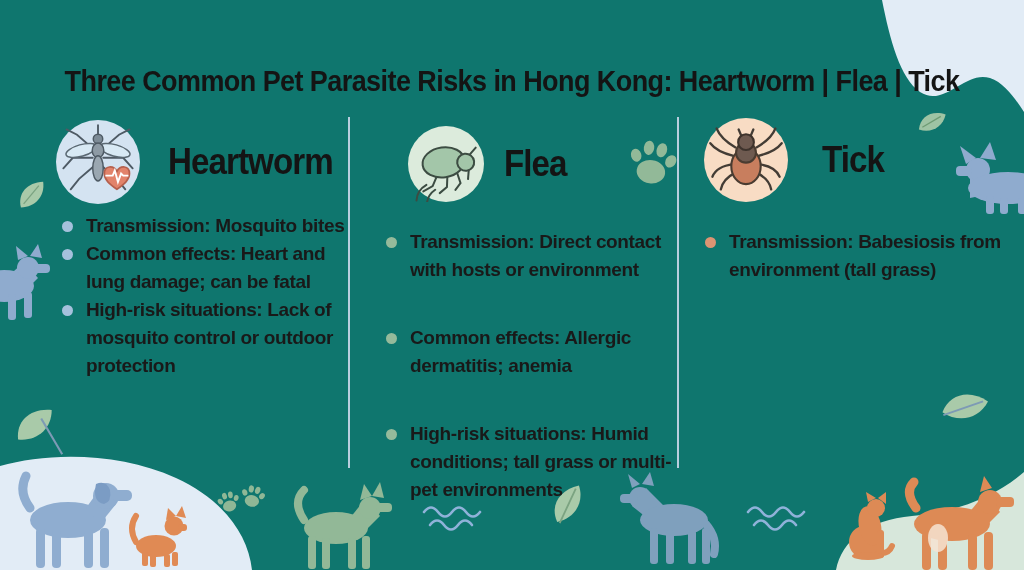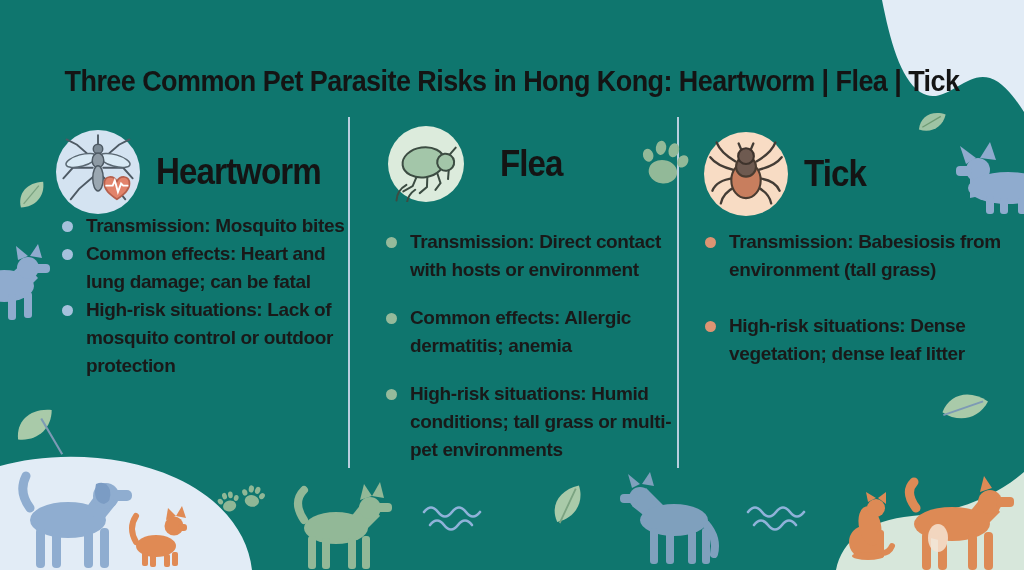--- a/index.html
+++ b/index.html
@@ -13,34 +13,34 @@
     transform:scaleX(0.93);transform-origin:50% 50%;white-space:nowrap;color:#141414;}
 
   .divider{position:absolute;top:117px;width:2px;height:351px;background:#b9cede;}
   .divider.d1{left:348px;}
   .divider.d2{left:677px;}
 
   .col-header{position:absolute;display:flex;align-items:center;}
   .col-header .circle{border-radius:50%;display:flex;align-items:center;justify-content:center;flex:0 0 auto;}
   .col-header h2{margin:0;font-size:36px;font-weight:700;letter-spacing:-1px;line-height:1;
     transform:scaleX(0.92);transform-origin:left center;white-space:nowrap;color:#141414;}
-  .hdr1{left:56px;top:130px;gap:16px;}
+  .hdr1{left:56px;top:120px;gap:28px;}
   .hdr1 .circle{width:84px;height:84px;background:#d4e3f1;}
-  .hdr2{left:388px;top:126px;gap:36px;text-align:right;}
+  .hdr2{left:408px;top:126px;gap:20px;text-align:right;}
   .hdr2 .circle{width:76px;height:76px;background:#dcebdc;}
-  .hdr3{left:704px;top:132px;gap:16px;}
+  .hdr3{left:704px;top:118px;gap:34px;}
   .hdr3 .circle{width:84px;height:84px;background:#f8dcc4;}
   .hdr-paw{margin-left:34px;margin-top:4px;}
 
   ul.bullets{position:absolute;list-style:none;margin:0;padding:0;display:flex;flex-direction:column;}
   ul.bullets li{display:flex;align-items:flex-start;}
   ul.bullets .dot{width:11px;height:11px;border-radius:50%;margin:9px 13px 0 0;flex:0 0 auto;}
   ul.bullets .btxt{flex:1;font-size:19px;font-weight:700;line-height:28px;letter-spacing:-0.35px;color:#191919;}
   .ul1{left:62px;top:212px;width:296px;}
-  .ul2{left:386px;top:228px;width:289px;gap:20px;}
+  .ul2{left:386px;top:228px;width:289px;gap:40px;}
   .ul3{left:705px;top:228px;width:312px;gap:28px;}
   .dot-blue{background:#a5c1dc;}
   .dot-green{background:#95ba9b;}
   .dot-orange{background:#dd9473;}
 </style>
 </head>
 <body>
 
 <div class="canvas">
 
@@ -317,20 +317,16 @@
         <span class="dot dot-green"></span>
         <span class="btxt">High-risk situations: Humid conditions; tall grass or multi-pet environments</span>
       </li>
     </ul>
 
     <ul class="bullets ul3">
       <li>
         <span class="dot dot-orange"></span>
         <span class="btxt">Transmission: Babesiosis from environment (tall grass)</span>
       </li>
-      <li>
-        <span class="dot dot-orange"></span>
-        <span class="btxt">High-risk situations: Dense vegetation; dense leaf litter</span>
-      </li>
     </ul>
 
   </div>
 </div>
 
 </body></html>

